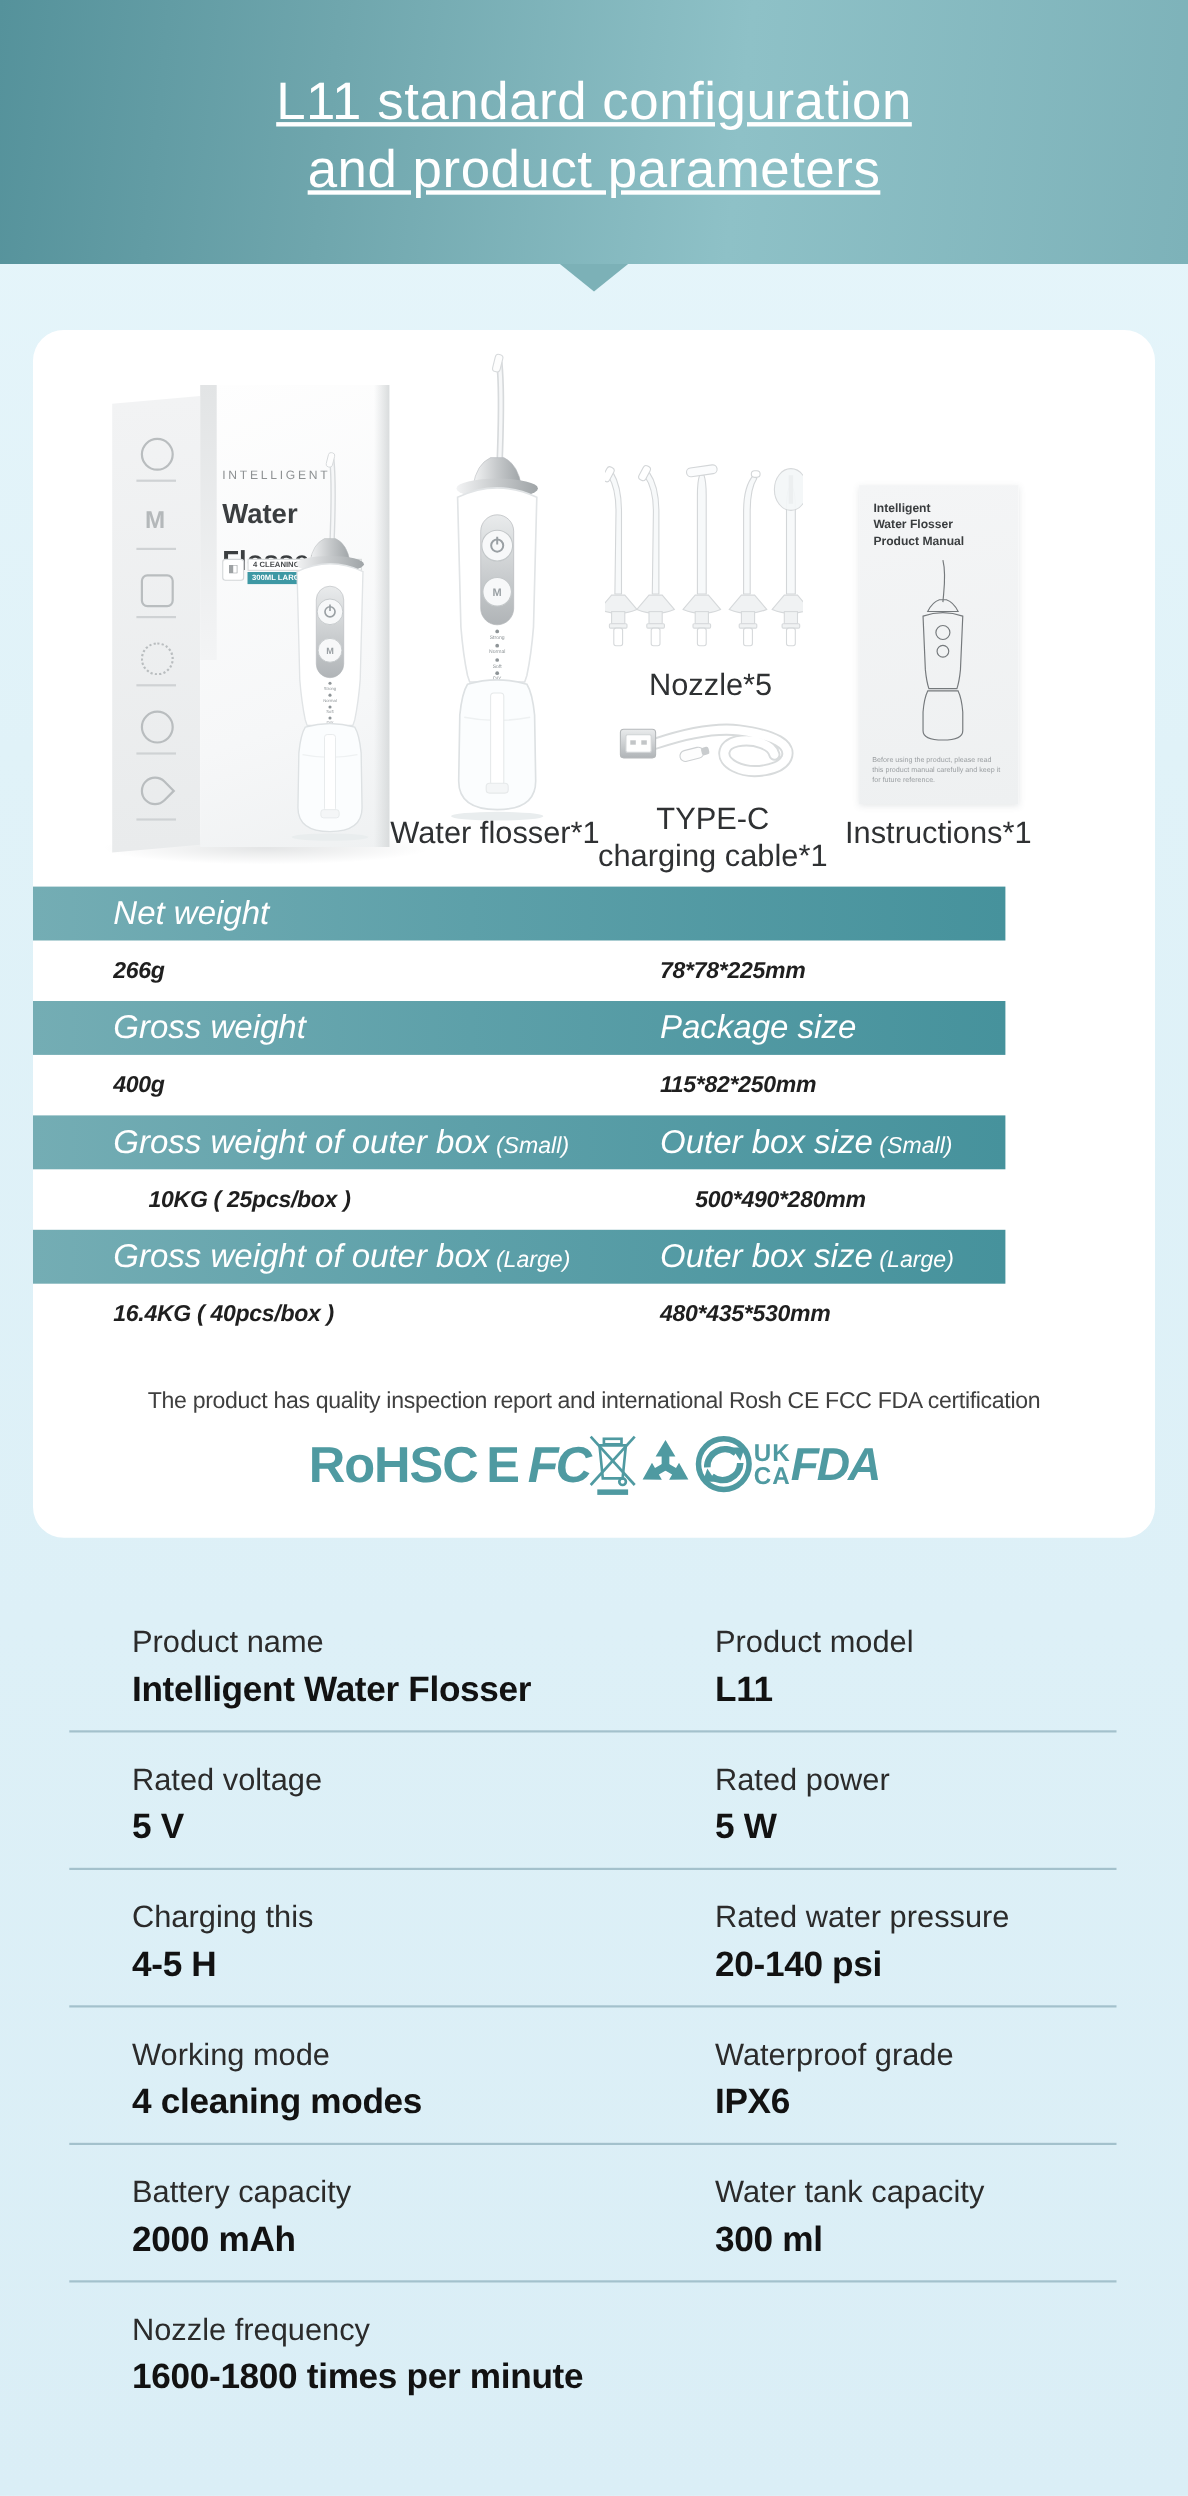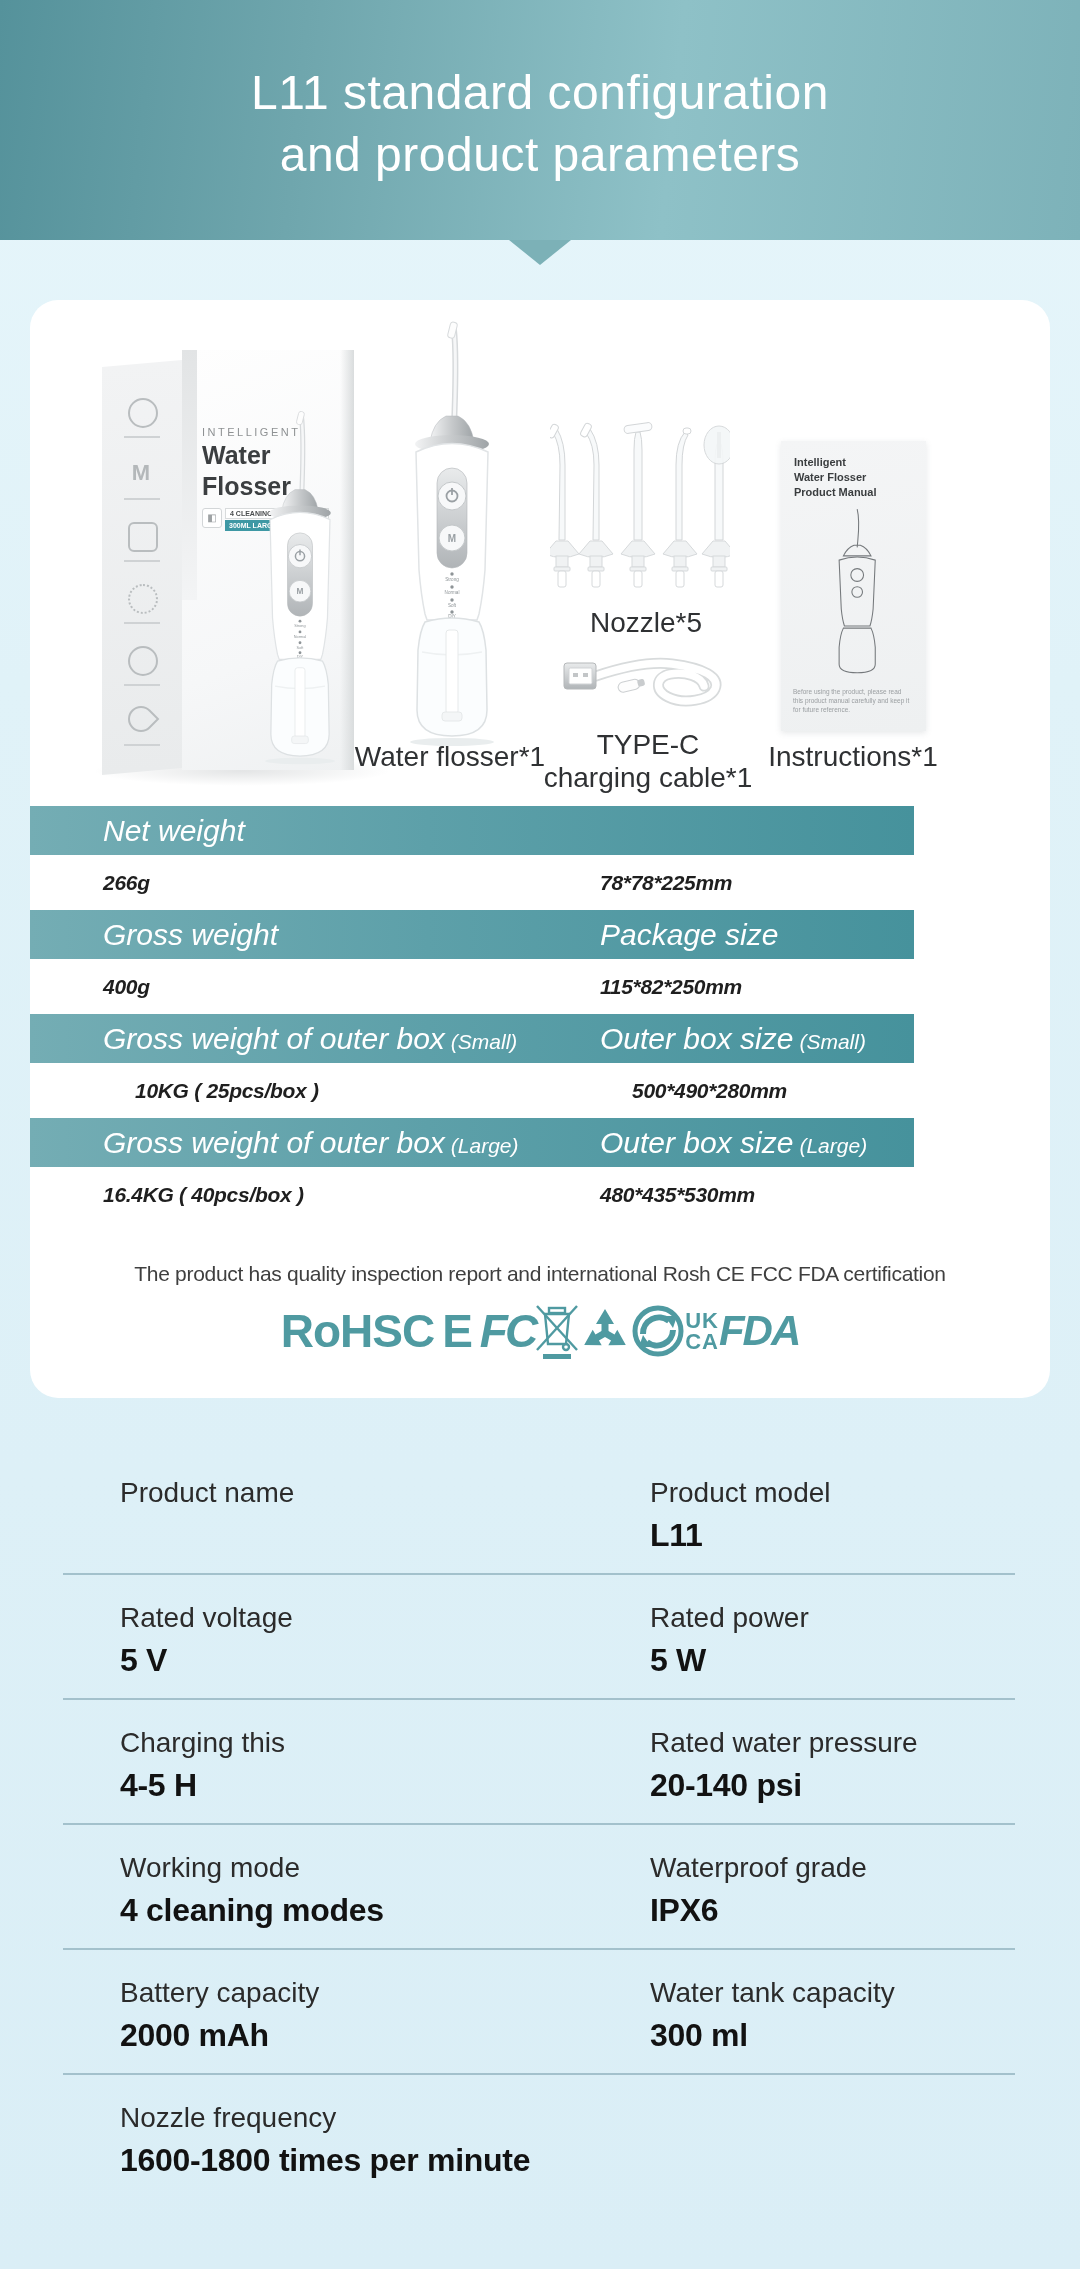--- a/index.html
+++ b/index.html
@@ -3,21 +3,21 @@
 <meta charset="utf-8">
 <style>
   html,body{margin:0;padding:0;}
   body{font-family:"Liberation Sans",sans-serif;}
   .page{position:relative;width:1080px;height:2269px;overflow:hidden;
         background:linear-gradient(180deg,#e7f6fb 0%,#e0f2f8 30%,#daeef6 100%);}
   
   .hero{position:absolute;left:0;top:0;width:1080px;height:240px;
         background:linear-gradient(96deg,#55929b 0%,#6fa6ad 28%,#8ec1c7 62%,#7db2b9 100%);}
   .hero-title{position:absolute;left:0;top:62px;width:1080px;text-align:center;
-        color:#ffffff;font-size:48px;font-weight:400;line-height:62px;letter-spacing:.5px;}
+        color:#ffffff;font-size:48px;font-weight:400;line-height:62px;letter-spacing:.5px;text-decoration:underline;}
   .hero-notch{position:absolute;left:509px;top:240px;width:0;height:0;
         border-left:31px solid transparent;border-right:31px solid transparent;
         border-top:25px solid #7cb1b7;}
   
   .card{position:absolute;left:30px;top:300px;width:1020px;height:1098px;
         background:#ffffff;border-radius:28px;}
   
   .boxart{position:absolute;left:72px;top:50px;width:265px;height:432px;}
   .boxart .shadow{position:absolute;left:-10px;top:406px;width:300px;height:30px;
         background:radial-gradient(ellipse at center,rgba(60,70,75,.14) 0%,rgba(60,70,75,0) 70%);}
@@ -29,21 +29,21 @@
         background:linear-gradient(90deg,rgba(244,245,246,0),#d9dcdd);}
   .boxart .front-stripe{position:absolute;left:80px;top:0;width:15px;height:250px;
         background:linear-gradient(180deg,#e2e4e5,#f3f4f5);}
   .side-icon{position:absolute;left:26px;width:26px;height:26px;border:2px solid #b9bdbf;
         border-radius:50%;display:flex;align-items:center;justify-content:center;
         color:#a9adaf;font-size:12px;font-weight:700;}
   .side-icon.sq{border-radius:6px;}
   .side-dash{position:absolute;left:22px;width:36px;height:2px;background:#cfd2d4;}
   .brandblock{position:absolute;left:20px;top:76px;}
   .brand-top{font-size:11px;letter-spacing:2.5px;color:#8e9193;}
-  .brand-main{font-size:25px;font-weight:700;color:#3b3e40;line-height:27px;margin-top:4px;}
+  .brand-main{font-size:25px;font-weight:700;color:#3b3e40;line-height:27px;margin-top:16px;}
   .chip{position:absolute;left:20px;top:146px;display:flex;align-items:flex-start;}
   .chip-ico{width:18px;height:18px;border:1px solid #d3d6d8;background:#fff;border-radius:3px;
         color:#9ea2a4;font-size:10px;line-height:17px;text-align:center;margin-right:3px;}
   .chip-l1{font-size:7px;font-weight:700;color:#4a4d4f;border:1px solid #d8dbdc;background:#fff;
         padding:1px 4px;white-space:nowrap;}
   .chip-l2{font-size:7px;font-weight:700;color:#ffffff;background:#3e98a4;
         padding:2px 4px;margin-top:1px;white-space:nowrap;}
   .mini-flosser{position:absolute;left:148px;top:58px;}
   
   .caption{position:absolute;width:300px;text-align:center;font-size:28px;color:#2f3133;line-height:33px;}
@@ -344,20 +344,21 @@
         <div>UK</div>
         <div>CA</div>
       </span>
       <span class="logo-fda">FDA</span>
     </div>
   </div>
 
   <div class="prow" style="top:1476px;">
     <div class="pcell left">
       <div class="plabel">Product name</div>
+      <div class="pvalue">Intelligent Water Flosser</div>
     </div>
     <div class="pcell right">
       <div class="plabel">Product model</div>
       <div class="pvalue">L11</div>
     </div>
   </div>
   <div class="pdivider" style="top:1573px;"></div>
 
   <div class="prow" style="top:1601px;">
     <div class="pcell left">

